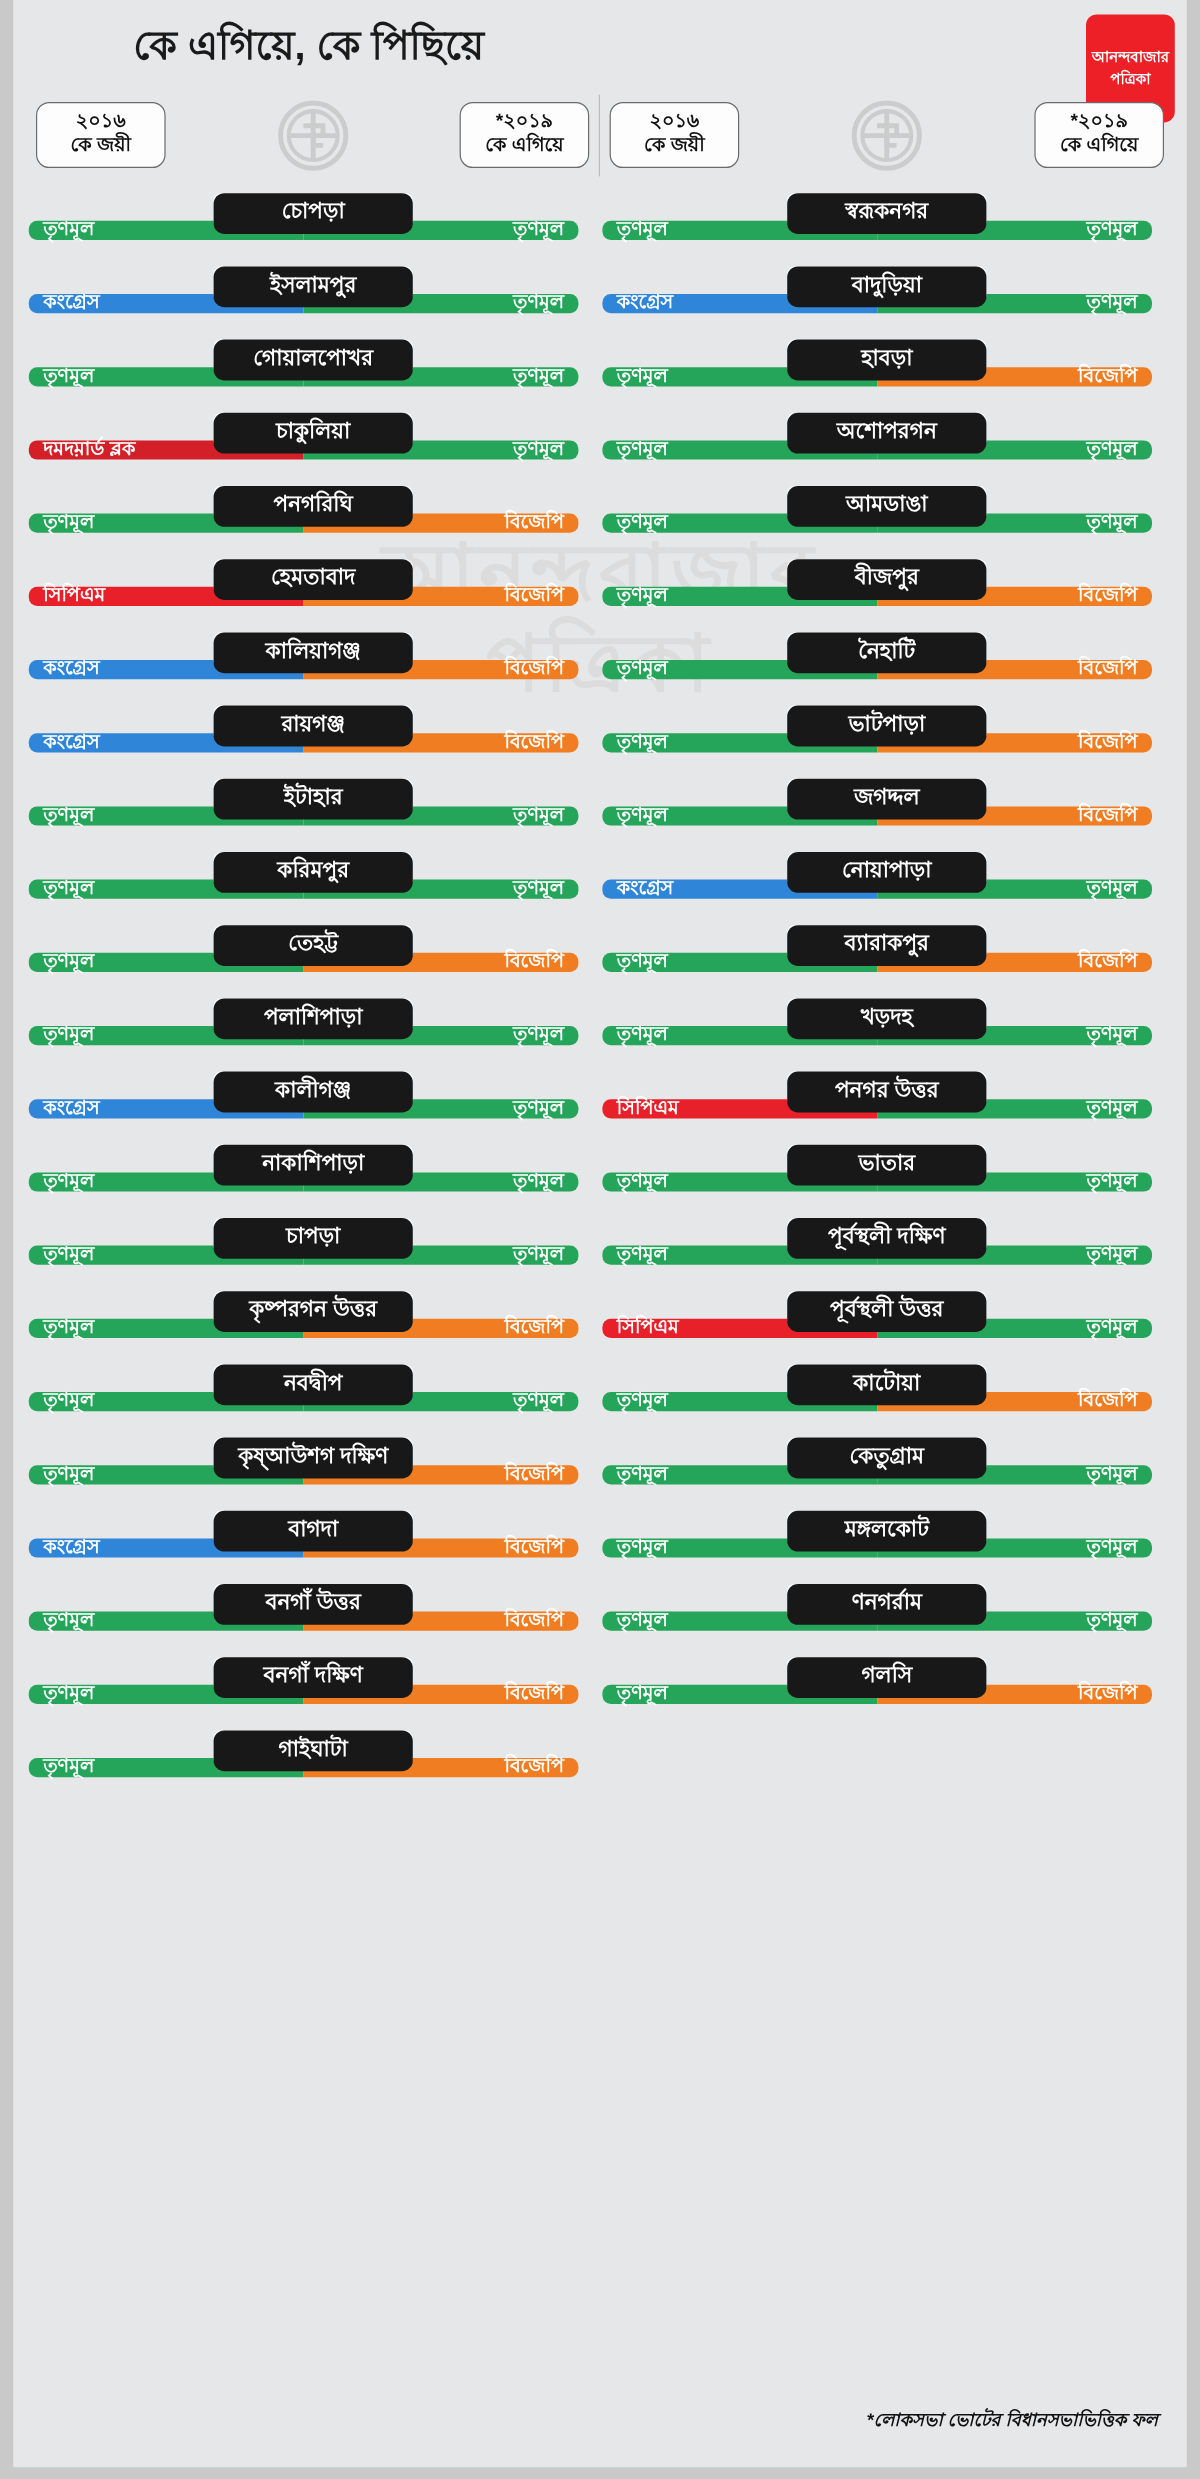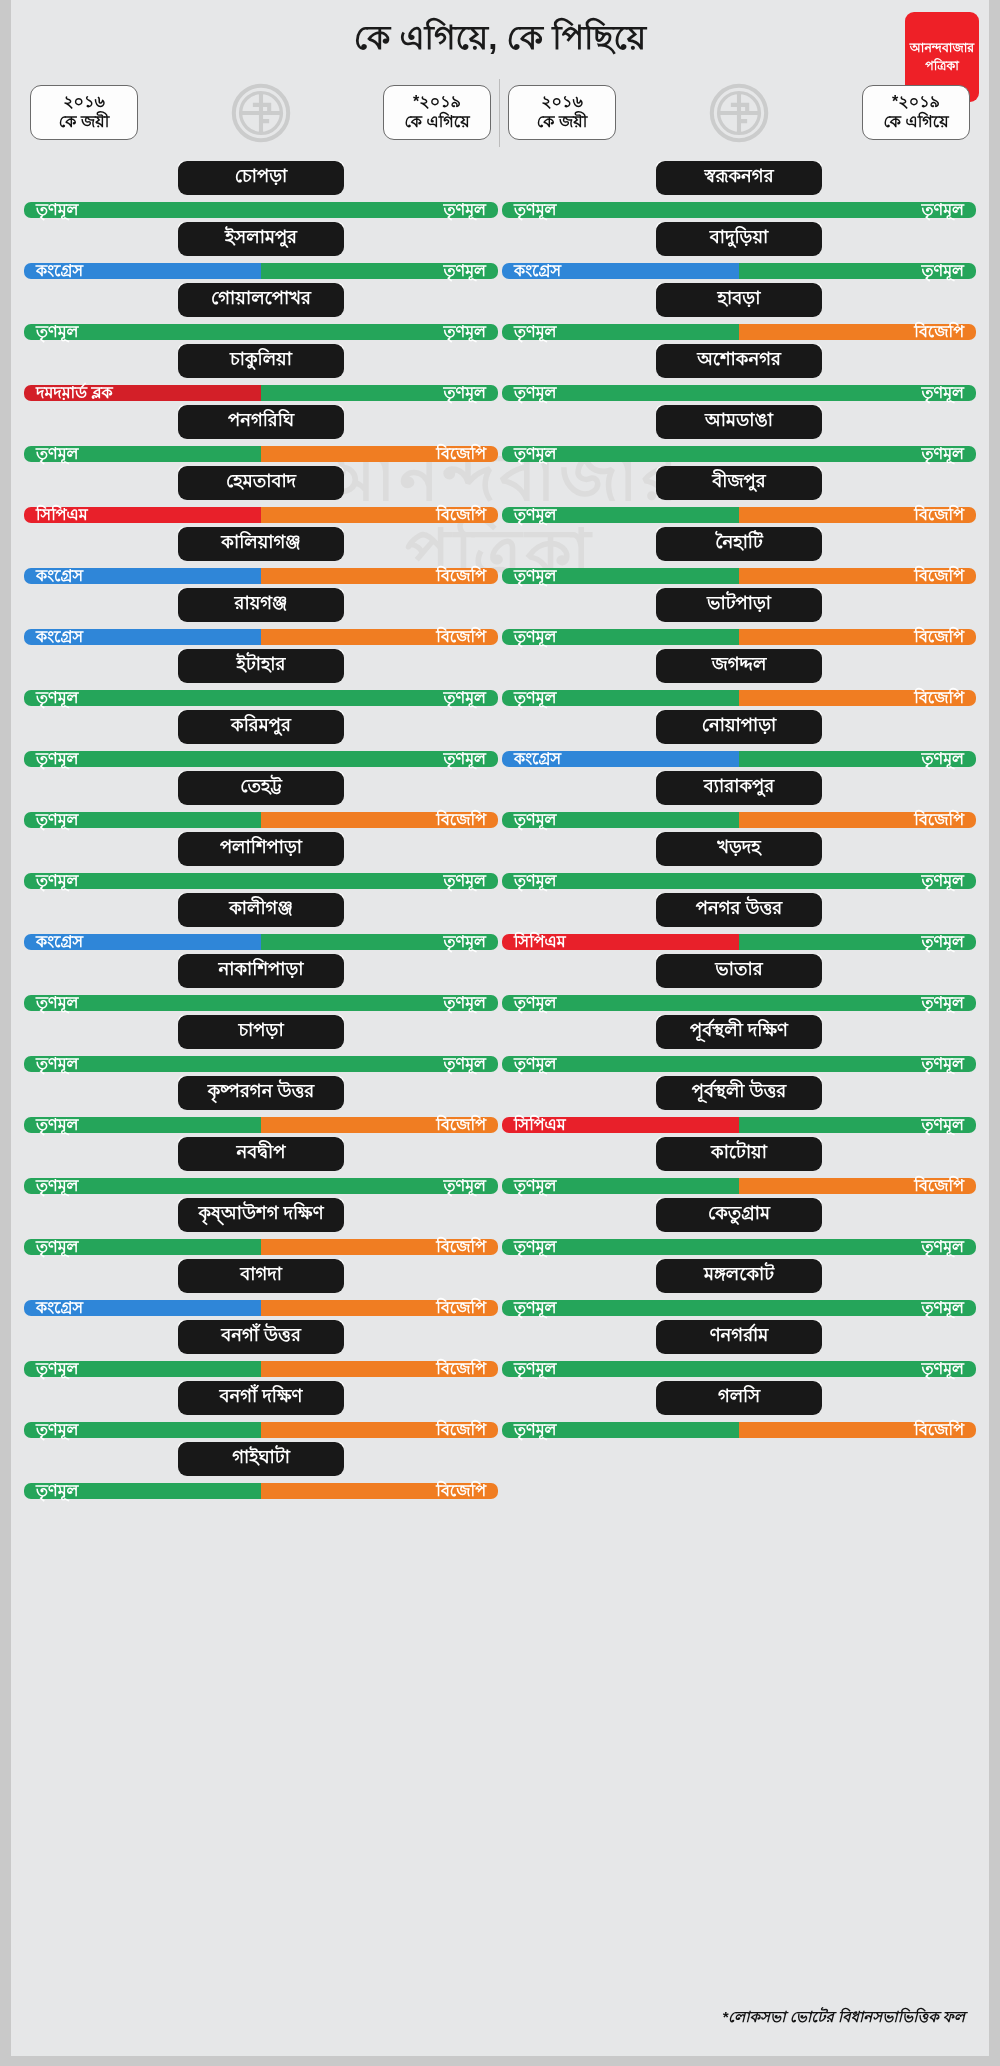--- a/index.html
+++ b/index.html
@@ -66,21 +66,20 @@
   .title-main {
     text-align: center;
     color: #e61c23;
     font-size: 40px;
     font-weight: bold;
     line-height: 1.1;
     padding: 12px 100px 0 100px;
     text-shadow: 1px 1px 0 #fff;
   }
   .title-sub {
-    text-align: center;
     color: #1a1a1a;
     font-size: 33px;
     font-weight: bold;
     line-height: 1.15;
     padding: 7px 100px 0 100px;
   }
 
   
   .keys {
     position: relative;
@@ -149,25 +148,25 @@
     font-size: 13.5px;
     font-weight: bold;
     text-align: center;
     line-height: 25px;
     white-space: nowrap;
     z-index: 1;
   }
 
   .bar {
     position: absolute;
-    left: 0; right: 0;
+    left: 0; right: 16px;
     top: 23px;
     height: 34px;
     display: flex;
-    align-items: flex-end;
+    align-items: flex-start;
     border-radius: 7px;
     overflow: visible;
   }
   .bar .half {
     width: 50%;
     display: flex;
     align-items: center;
     border-radius: 7px;
   }
   .bar .half.l { justify-content: flex-start; padding-left: 12px; border-radius: 7px 0 0 7px; }
@@ -579,21 +578,21 @@
         <div class="row">
           <div class="district">উত্তর ২৪ পরগনা</div>
           <div class="bar">
             <div class="half l" style="background: rgb(37, 165, 90);">
               <span>তৃণমূল</span>
             </div>
             <div class="half r" style="background: rgb(37, 165, 90);">
               <span>তৃণমূল</span>
             </div>
           </div>
-          <div class="seat">অশোকনগর</div>
+          <div class="seat">অশোপরগন</div>
         </div>
         <div class="row">
           <div class="district">উত্তর ২৪ পরগনা</div>
           <div class="bar">
             <div class="half l" style="background: rgb(37, 165, 90);">
               <span>তৃণমূল</span>
             </div>
             <div class="half r" style="background: rgb(37, 165, 90);">
               <span>তৃণমূল</span>
             </div>

